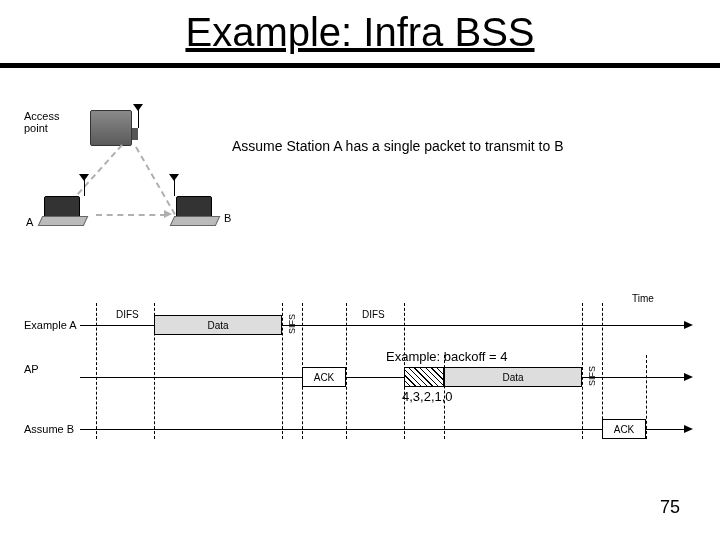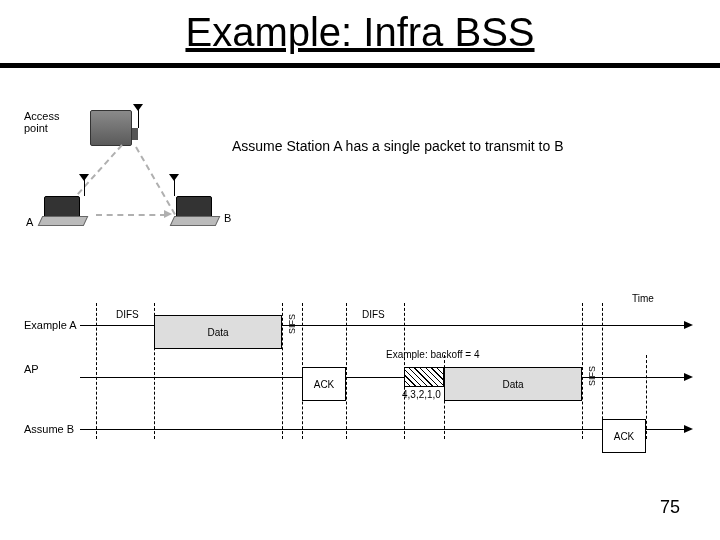--- a/index.html
+++ b/index.html
@@ -45,23 +45,23 @@
   
   .timing {
     position: absolute;
     left: 24px; top: 295px;
     width: 672px; height: 180px;
   }
   .row-label { position:absolute; font-size:11px; left:0; }
   .hline { position:absolute; height:1px; background:#000; }
   .hline-arrow { position:absolute; width:0;height:0;border-top:4px solid transparent;border-bottom:4px solid transparent;border-left:9px solid #000; }
   .vdash { position:absolute; width:0; border-left:1px dashed #000; }
-  .block { position:absolute; height:34px; border:1px solid #000; background:#ddd; display:flex; align-items:center; justify-content:center; font-size:10px; }
+  .block { position:absolute; height:20px; border:1px solid #000; background:#ddd; display:flex; align-items:center; justify-content:center; font-size:10px; }
   .small-label { position:absolute; font-size:10px; }
-  .tiny-label { position:absolute; font-size:10px; }
+  .tiny-label { position:absolute; font-size:13px; }
   .sifs { position:absolute; font-size:9px; transform: rotate(-90deg); transform-origin:center; }
   .backoff { position:absolute; height:20px; border:1px solid #000; background:repeating-linear-gradient(45deg,#fff,#fff 3px,#000 3px,#000 4px); }
   .pagenum { position:absolute; right:40px; bottom:22px; font-size:18px; }
 </style>
 </head>
 <body>
 
 <div class="title">Example: Infra BSS</div>
 <div class="hr"></div>
 

